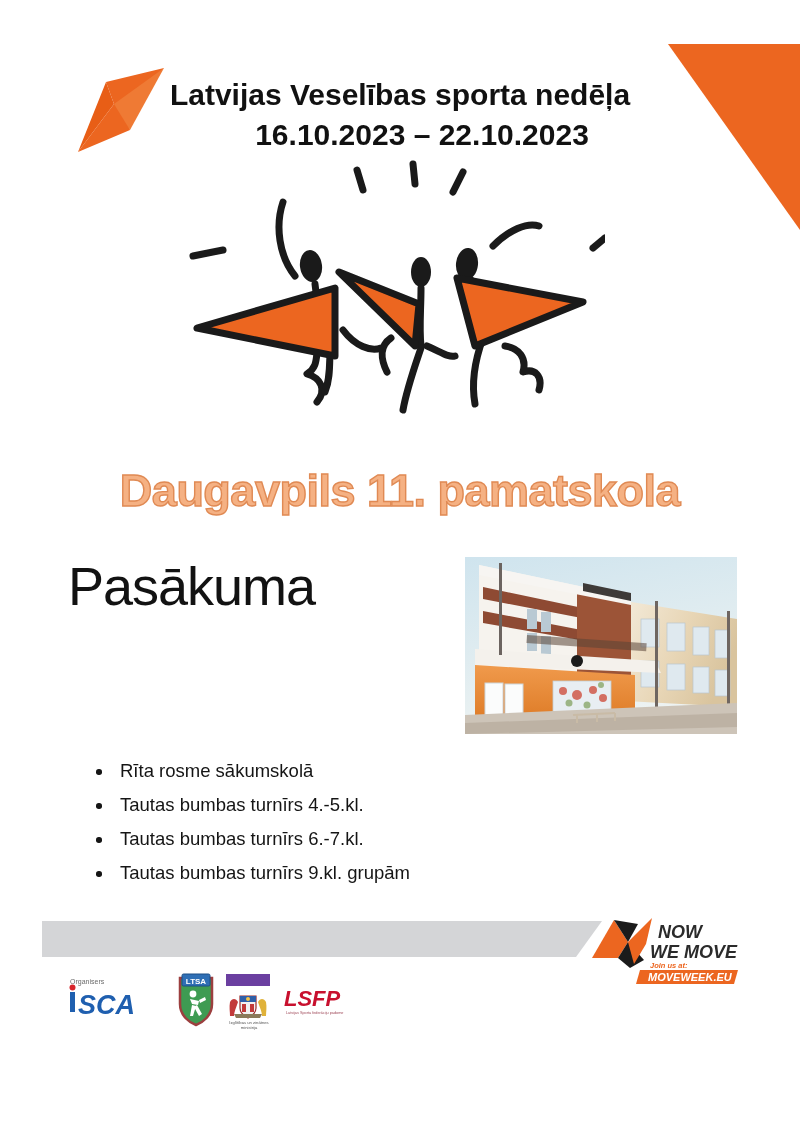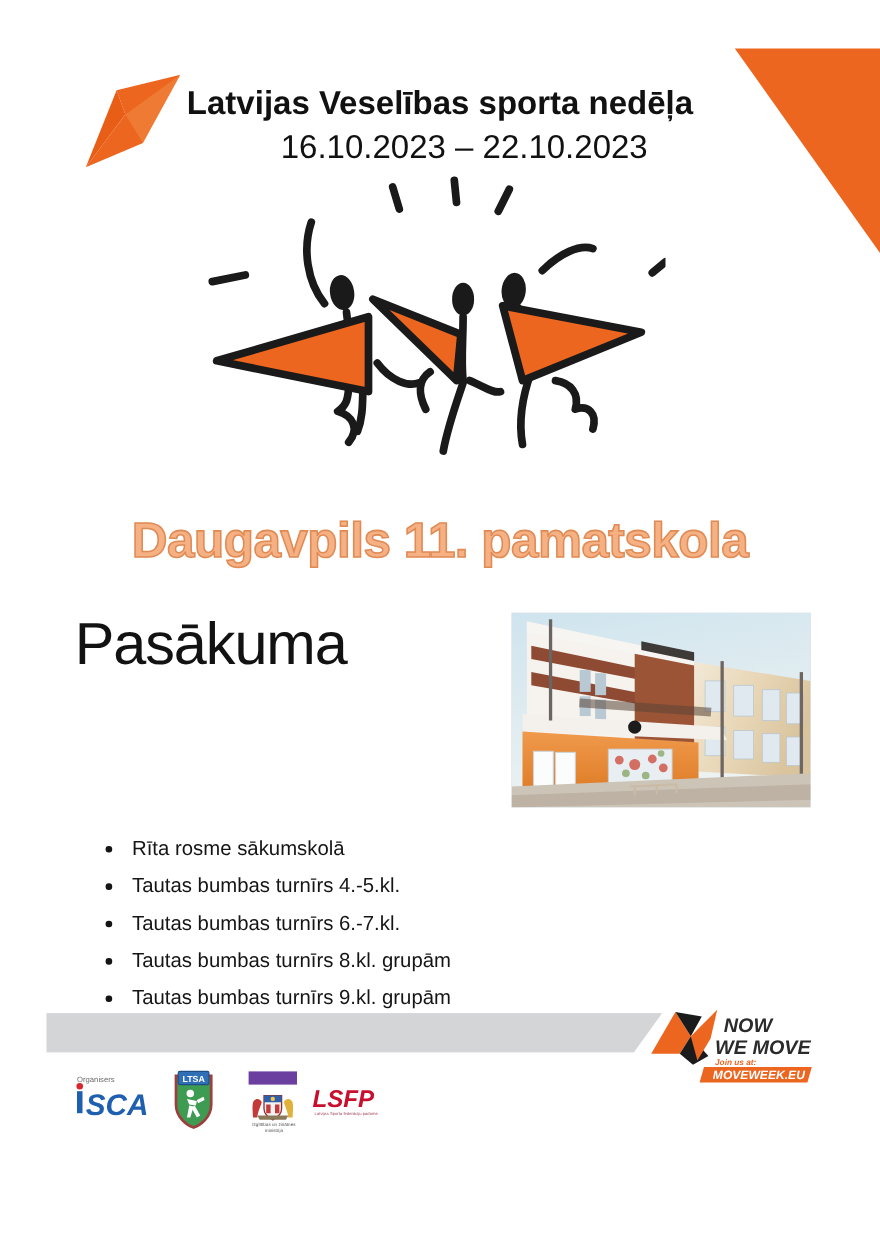--- a/index.html
+++ b/index.html
@@ -53,21 +53,21 @@
   .header-line1 {
     font-size: 30px;
     font-weight: bold;
     color: #111111;
     letter-spacing: 0px;
     line-height: 1.15;
     font-family: "Liberation Sans", sans-serif;
   }
   .header-line2 {
     font-size: 30px;
-    font-weight: normal;
+    font-weight: bold;
     color: #111111;
     line-height: 1.2;
     margin-top: 4px;
     font-family: "Liberation Sans", sans-serif;
     padding-left: 44px;
   }
 
   
   .figures {
     position: absolute;
@@ -176,21 +176,21 @@
     left: 60px;
     top: 968px;
     width: 320px;
     height: 72px;
   }
   .sponsor {
     position: absolute;
   }
   .sponsor svg { display: block; }
   .sp-isca   { left: 8px;   top: 6px; }
-  .sp-ltsa   { left: 92px; top: 2px; text-align: center; }
+  .sp-ltsa   { left: 112px; top: 2px; text-align: center; }
   .sp-min    { left: 160px; top: 4px; }
   .sp-lsfp   { left: 222px; top: 18px; }
 </style>
 </head>
 <body>
 
 <div class="poster">
 
   <div class="corner-triangle">
     <svg width="170" height="230" viewBox="0 0 170 230">
@@ -345,21 +345,20 @@
         <path d="M132,157 L132,165"></path>
         <path d="M150,156 L150,164"></path>
       </g>
     </svg>
   </div>
 
   <ul class="program-list">
     <li>Rīta rosme sākumskolā</li>
     <li>Tautas bumbas turnīrs 4.-5.kl.</li>
     <li>Tautas bumbas turnīrs 6.-7.kl.</li>
-    <li>Tautas bumbas turnīrs 8.kl. grupām</li>
     <li>Tautas bumbas turnīrs 9.kl. grupām</li>
   </ul>
 
   <div class="grey-bar"></div>
 
   <div class="nwm-logo">
     <svg width="160" height="72" viewBox="0 0 160 72" xmlns="http://www.w3.org/2000/svg">
 
       <polygon points="4,44 26,6 40,28 30,44" fill="#EC6620"></polygon>
       <polygon points="26,6 40,28 50,10" fill="#1b1b1b"></polygon>

